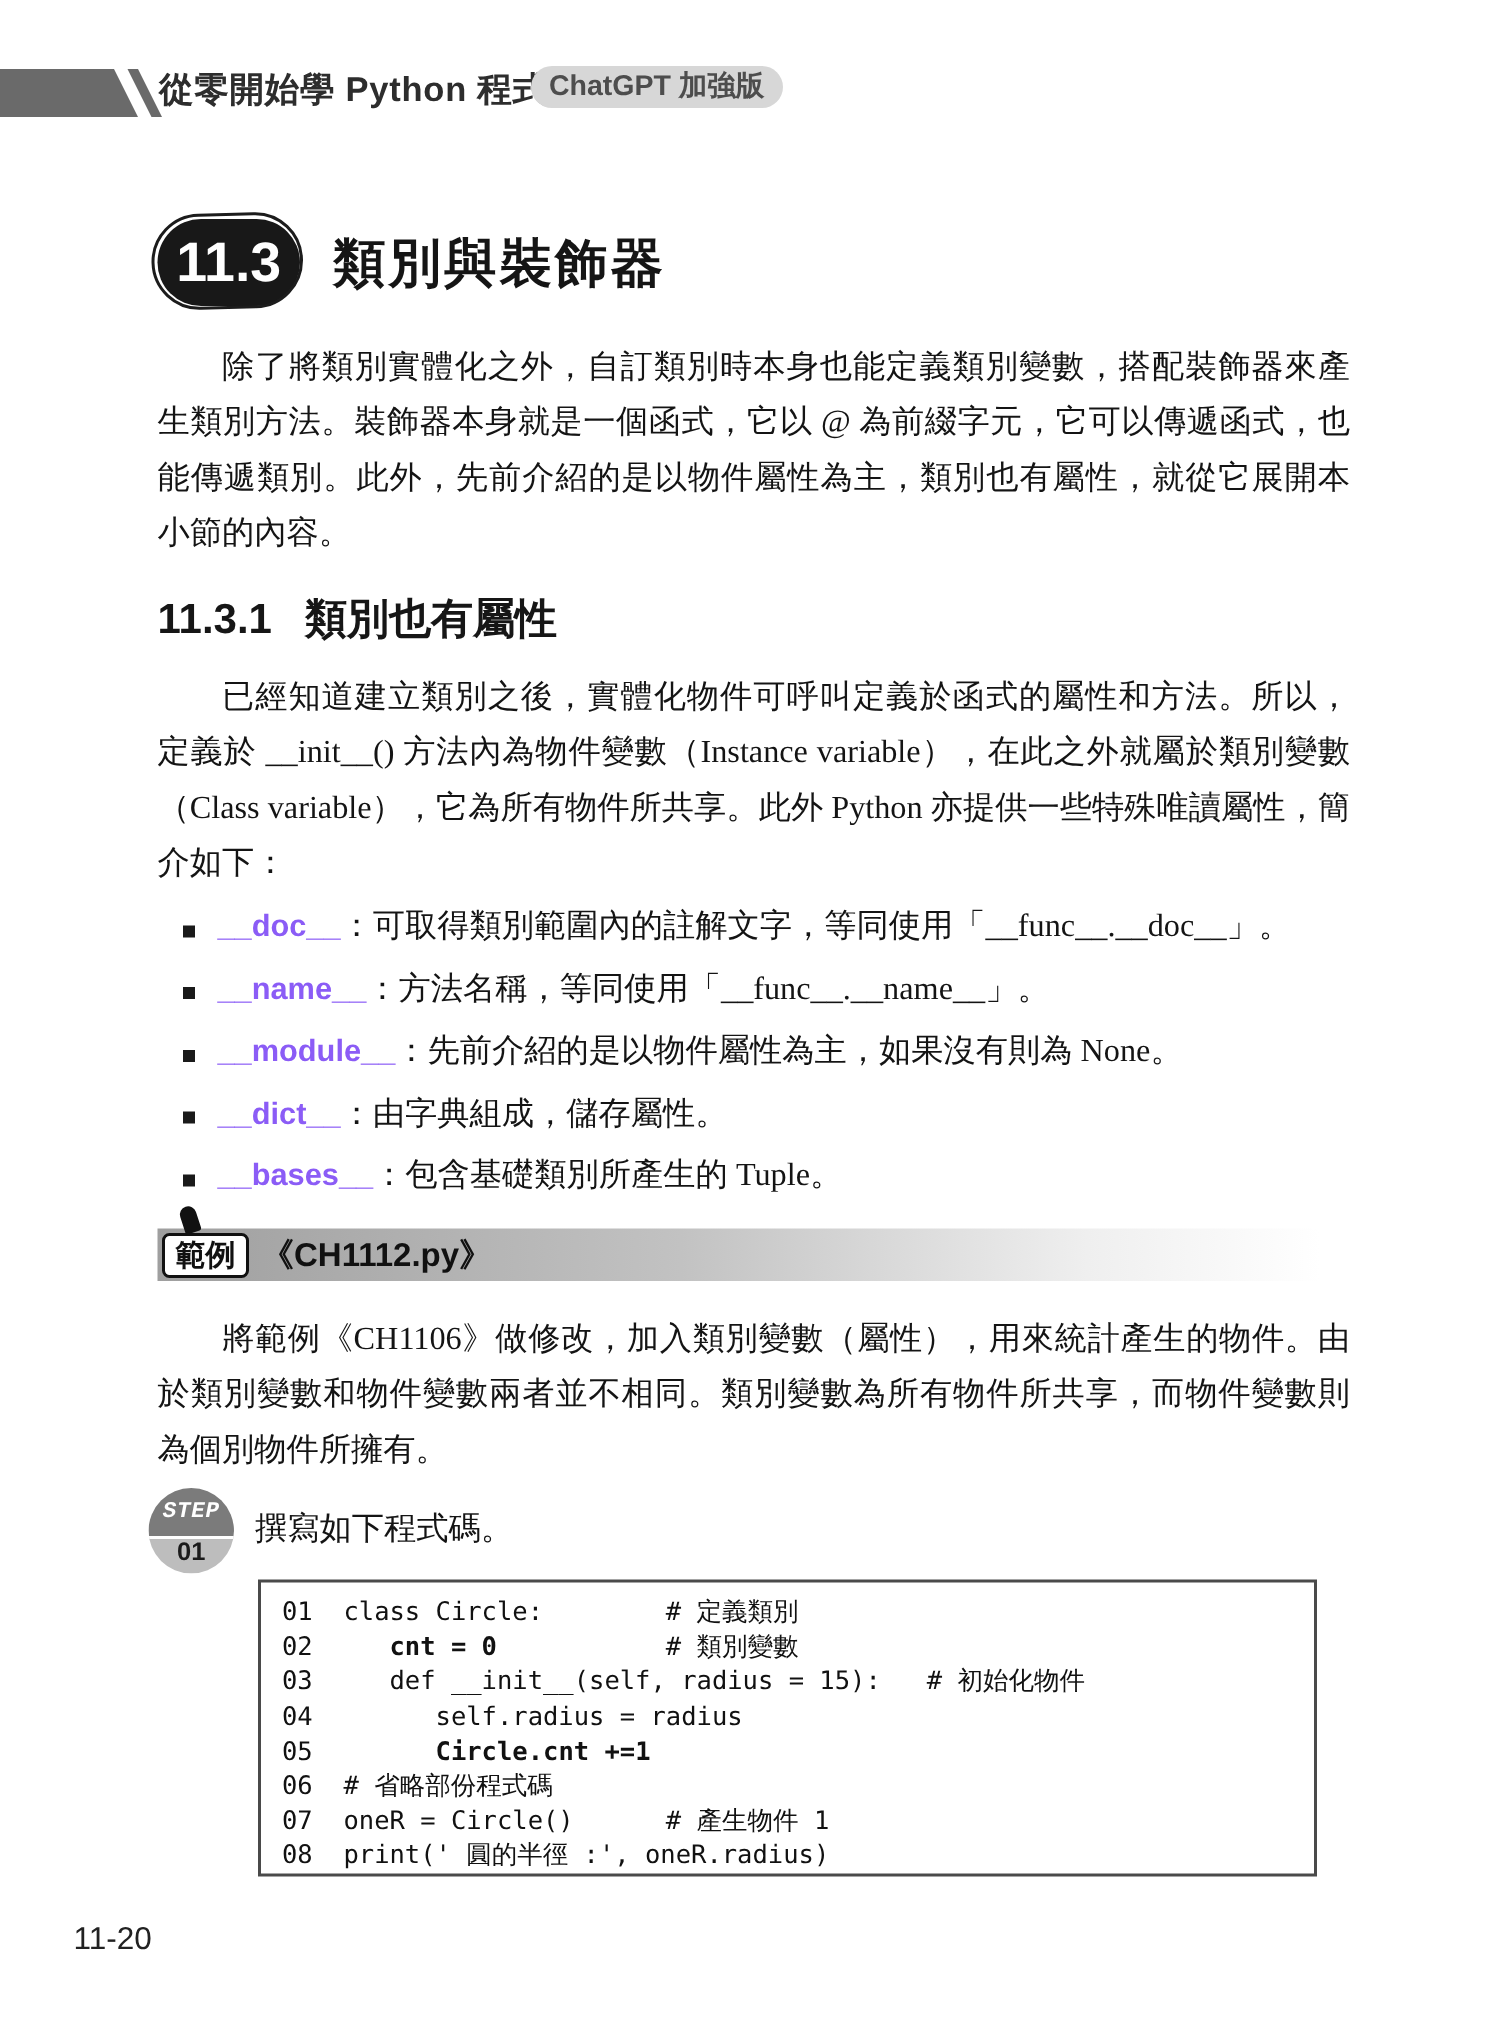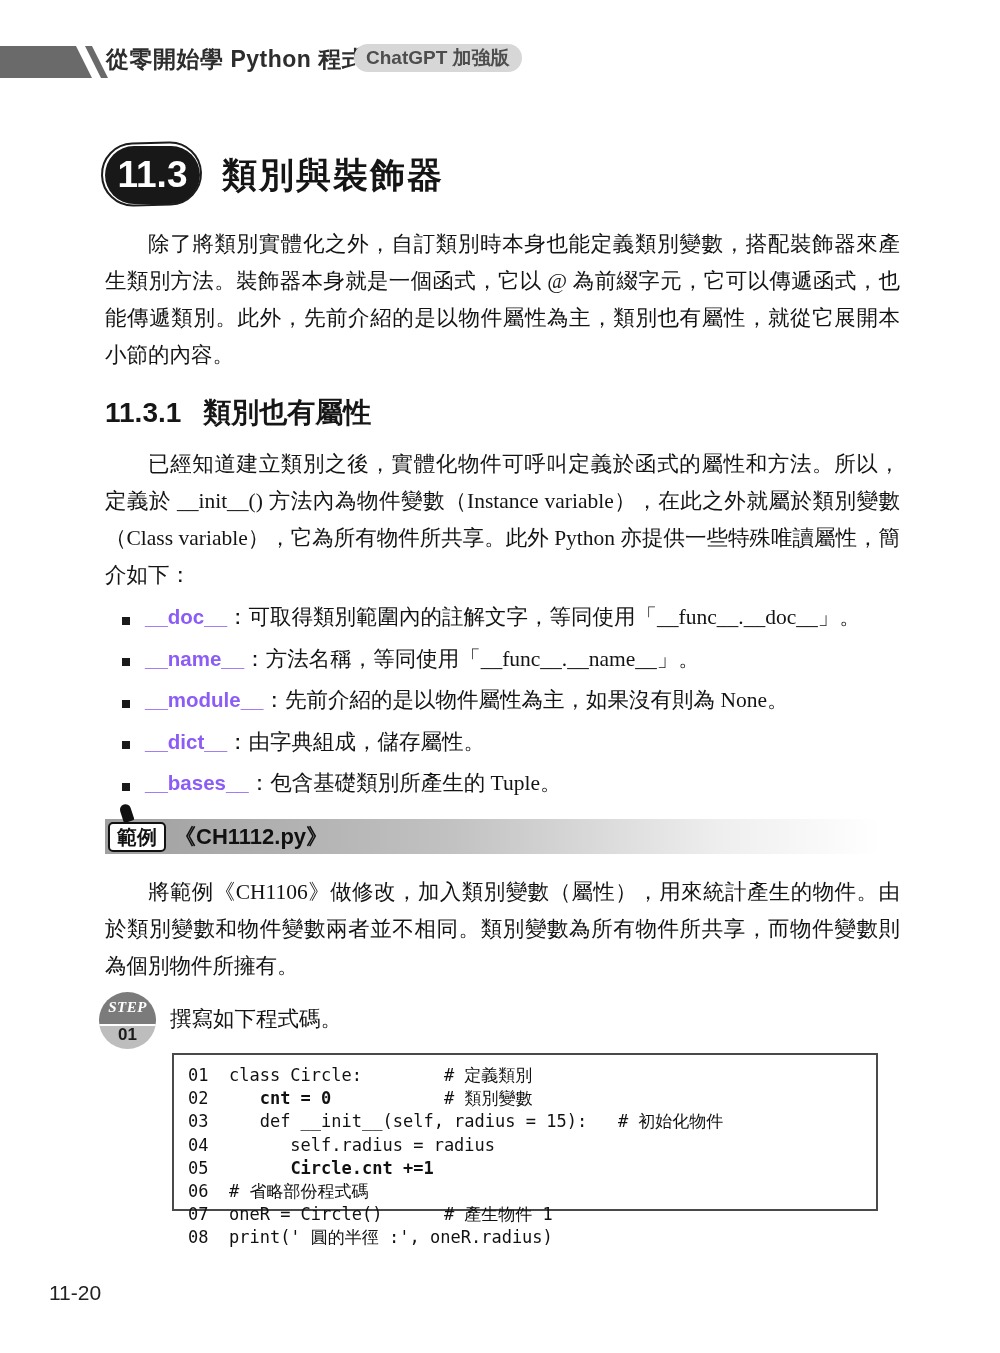--- a/index.html
+++ b/index.html
@@ -85,34 +85,34 @@
     font-weight:bold;font-size:22px;color:#111;
   }
 
   
   .step-badge{
     left:99px;top:992px;width:57px;height:57px;border-radius:50%;overflow:hidden;
     display:flex;flex-direction:column;
   }
   .step-top{
     flex:1.35;background:#7b7b7b;color:#fff;display:flex;align-items:center;justify-content:center;
-    font-family:Liberation Serif, serif;font-weight:bold;font-style:italic;
+    font-family:Liberation Mono, monospace;font-weight:bold;font-style:italic;
     font-size:15px;letter-spacing:.5px;
   }
   .step-bottom{
     flex:1;background:#bdbdbd;border-top:2.5px solid #fff;color:#1a1a1a;
     display:flex;align-items:flex-start;justify-content:center;
     font-family:"Liberation Sans","DejaVu Sans",sans-serif;font-weight:bold;font-size:17px;
     line-height:18px;
   }
   .step-text{left:170px;top:1004px;font-size:21.5px;color:#141414;}
 
   
   .codebox{
-    left:172px;top:1053px;width:706px;height:158px;border:2px solid #4a4a4a;
+    left:172px;top:1053px;width:706px;height:198px;border:2px solid #4a4a4a;
     background:#fff;box-sizing:border-box;padding:9px 0 0 14px;
   }
   .code-line{
     display:block;white-space:pre;font-family:"DejaVu Sans Mono","Liberation Mono",monospace;
     font-size:17px;line-height:23.2px;color:#111;
   }
   .code-line b{font-weight:bold;}
 
   .footer{
     left:49px;top:1281px;font-family:"Liberation Sans","DejaVu Sans",sans-serif;

